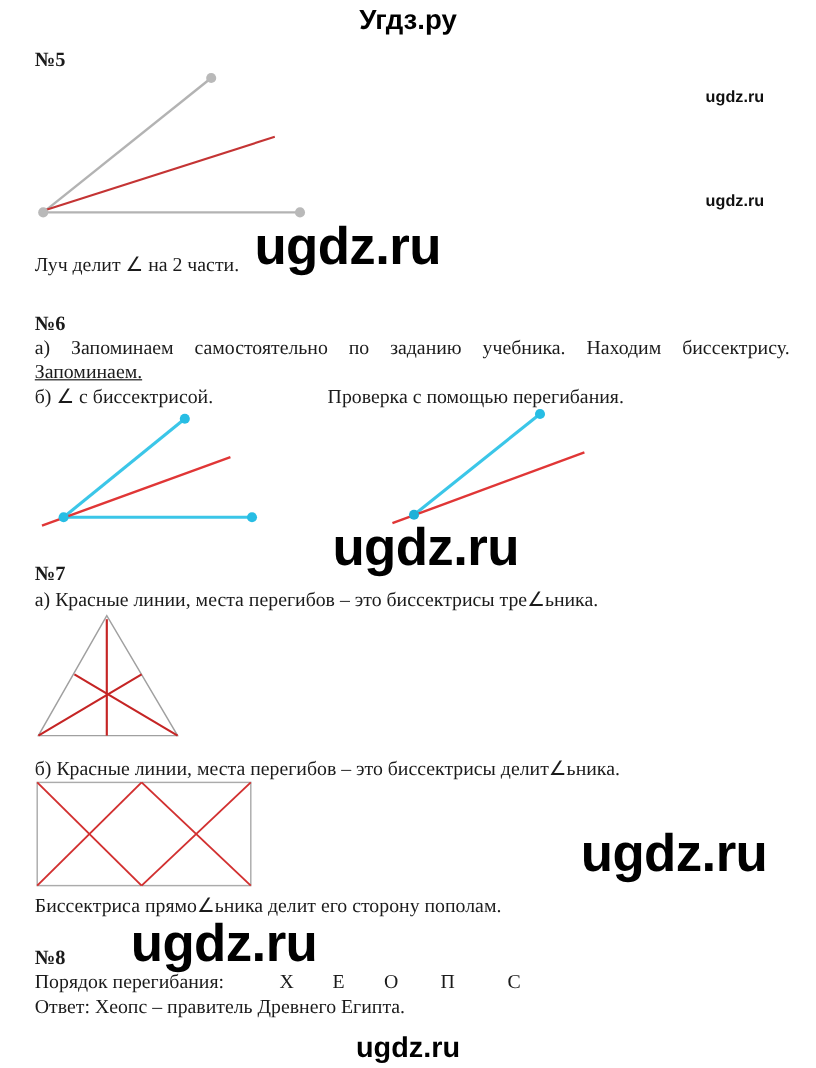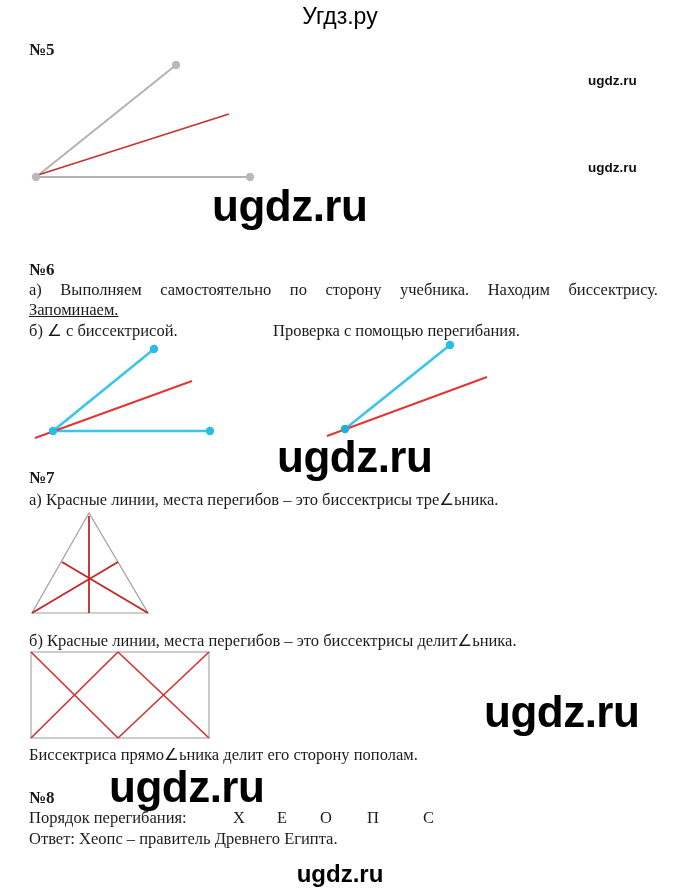--- a/index.html
+++ b/index.html
@@ -9,21 +9,21 @@
     font-family:"Liberation Serif", serif; color:#1b1b1b;
   }
   .txt { position:absolute; font-size:16.5px; line-height:1.18; white-space:nowrap; }
   .num { position:absolute; font-size:17px; font-weight:bold; white-space:nowrap; }
   .justify {
     white-space:normal; width:629px;
     text-align:justify; text-align-last:justify;
   }
   .site-title {
     position:absolute; left:0; right:0; top:3px; text-align:center;
-    font-family:"Liberation Sans", sans-serif; font-weight:400; font-size:23px; color:#000;
+    font-family:"Liberation Sans", sans-serif; font-weight:700; font-size:23px; color:#000;
   }
   .wm-small {
     position:absolute; font-family:"Liberation Sans", sans-serif;
     font-weight:700; font-size:13.5px; color:#101010;
   }
   .wm-big {
     position:absolute; font-family:"Liberation Sans", sans-serif;
     font-weight:800; font-size:44px; letter-spacing:-0.5px; line-height:1; color:#000;
   }
   .wm-bottom {
@@ -36,24 +36,25 @@
 <body>
 
 <div class="page">
 
   <div class="site-title">Угдз.ру</div>
 
   <div class="wm-small" style="left:588px; top:73px;">ugdz.ru</div>
   <div class="wm-small" style="left:588px; top:160px;">ugdz.ru</div>
 
   <div class="num" style="left:29px; top:40px;">№5</div>
+  <div class="txt" style="left:29px; top:211px;">Луч делит ∠ на 2 части.</div>
   <div class="wm-big" style="left:212px; top:184px;">ugdz.ru</div>
 
   <div class="num" style="left:29px; top:260px;">№6</div>
-  <div class="txt justify" style="left:29px; top:280px;">а) Выполняем самостоятельно по сторону учебника. Находим биссектрису.</div>
+  <div class="txt justify" style="left:29px; top:280px;">а) Запоминаем самостоятельно по заданию учебника. Находим биссектрису.</div>
   <div class="txt" style="left:29px; top:300px;text-decoration:underline;">Запоминаем.</div>
   <div class="txt" style="left:29px; top:321px;">б) ∠ с биссектрисой.</div>
   <div class="txt" style="left:273px; top:321px;text-align:center;">Проверка с помощью перегибания.</div>
   <div class="wm-big" style="left:277px; top:435px;">ugdz.ru</div>
 
   <div class="num" style="left:29px; top:468px;">№7</div>
   <div class="txt" style="left:29px; top:490px;">а) Красные линии, места перегибов – это биссектрисы тре∠ьника.</div>
   <div class="txt" style="left:29px; top:631px;">б) Красные линии, места перегибов – это биссектрисы делит∠ьника.</div>
   <div class="txt" style="left:29px; top:745px;">Биссектриса прямо∠ьника делит его сторону пополам.</div>
   <div class="wm-big" style="left:484px; top:690px;">ugdz.ru</div>

